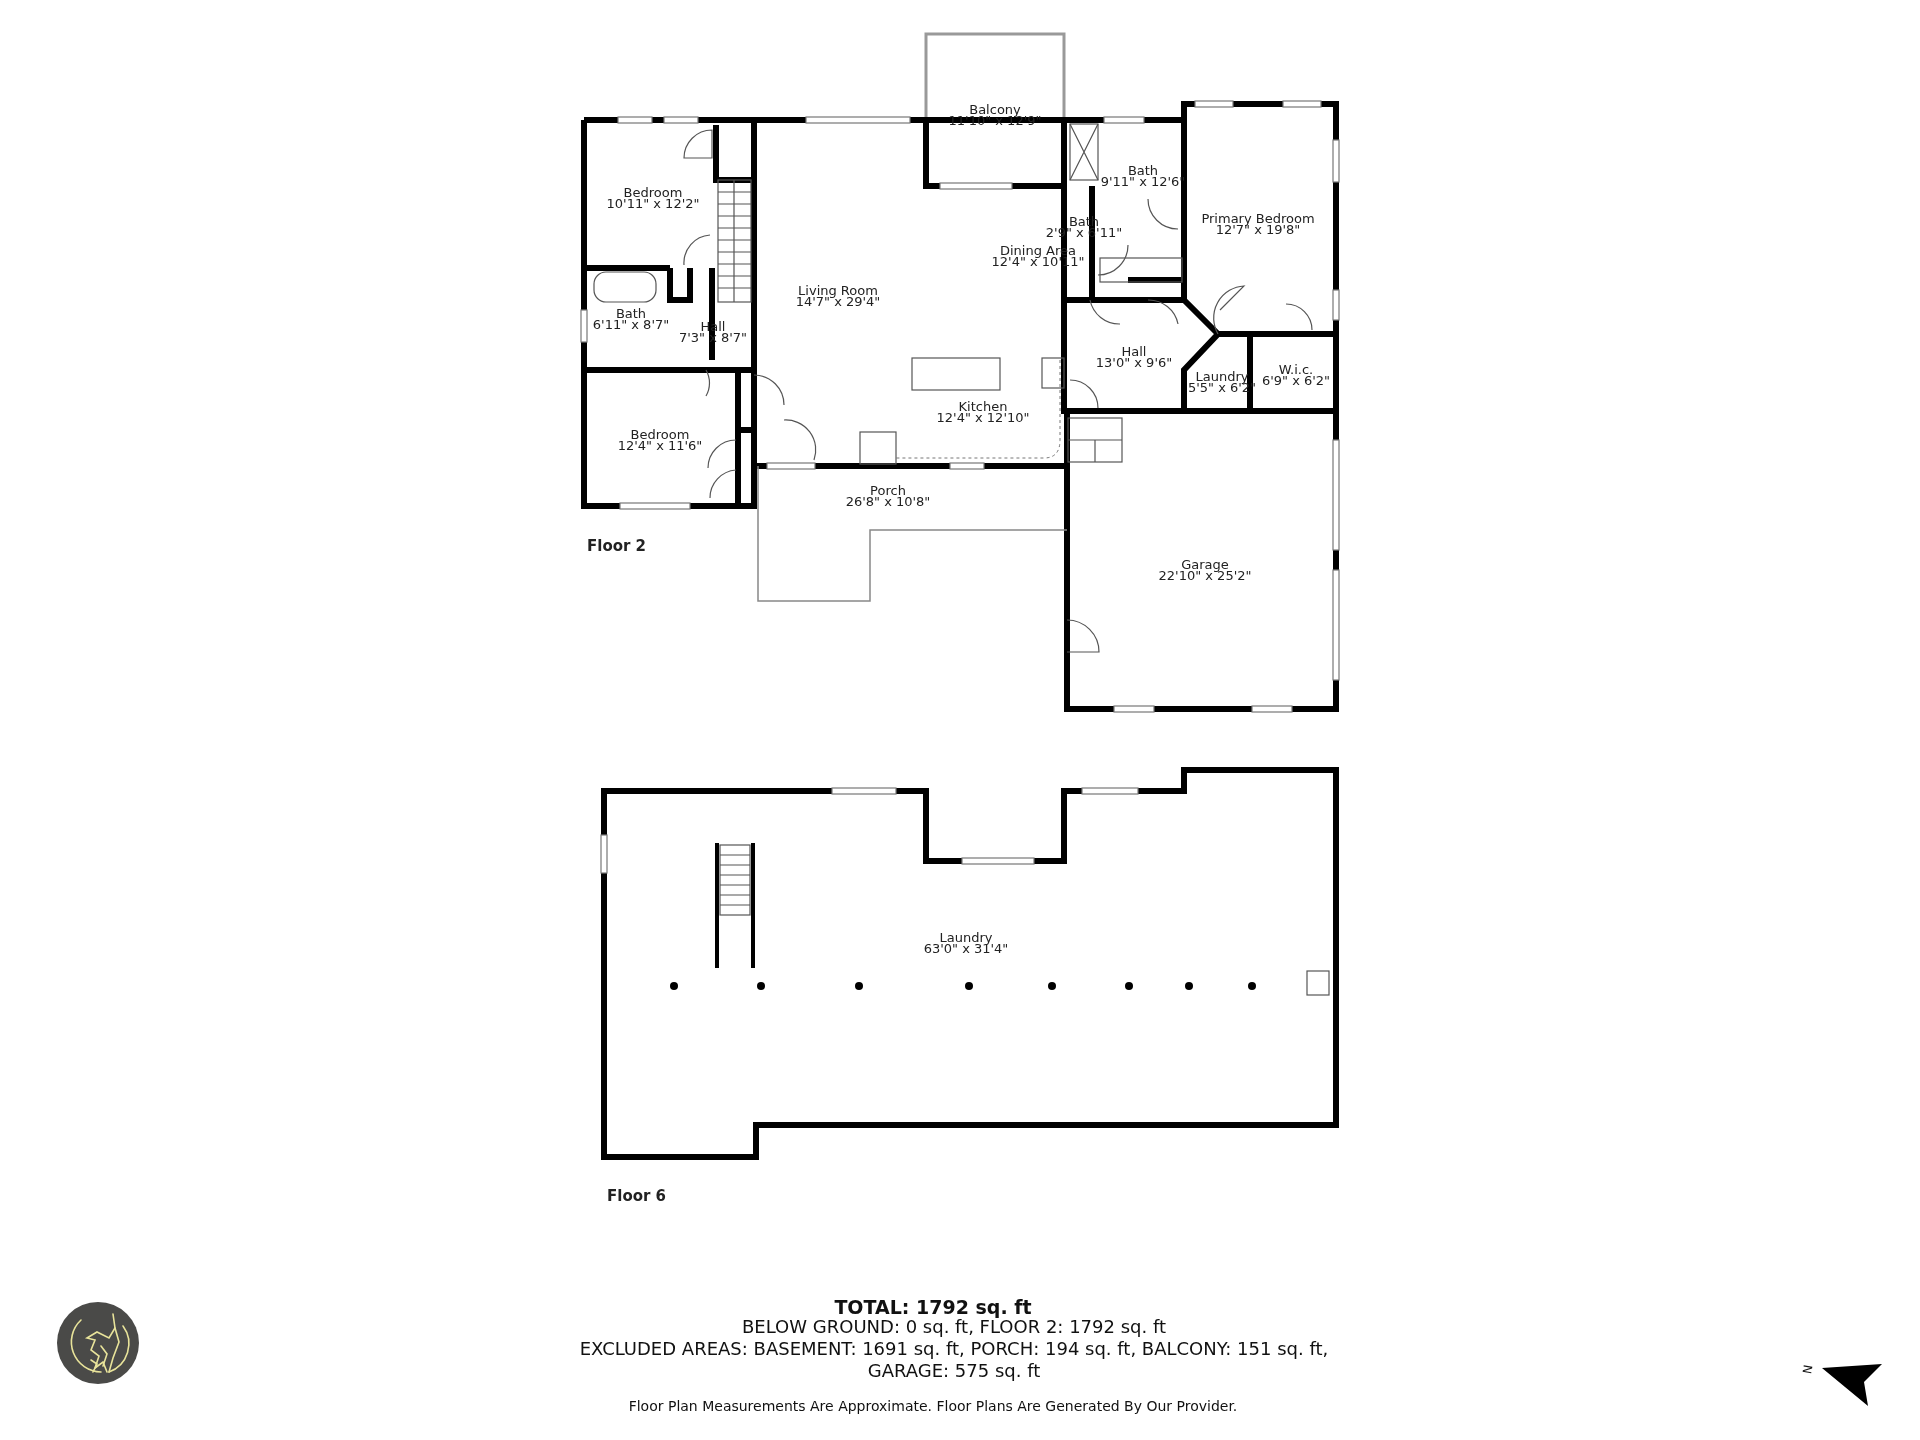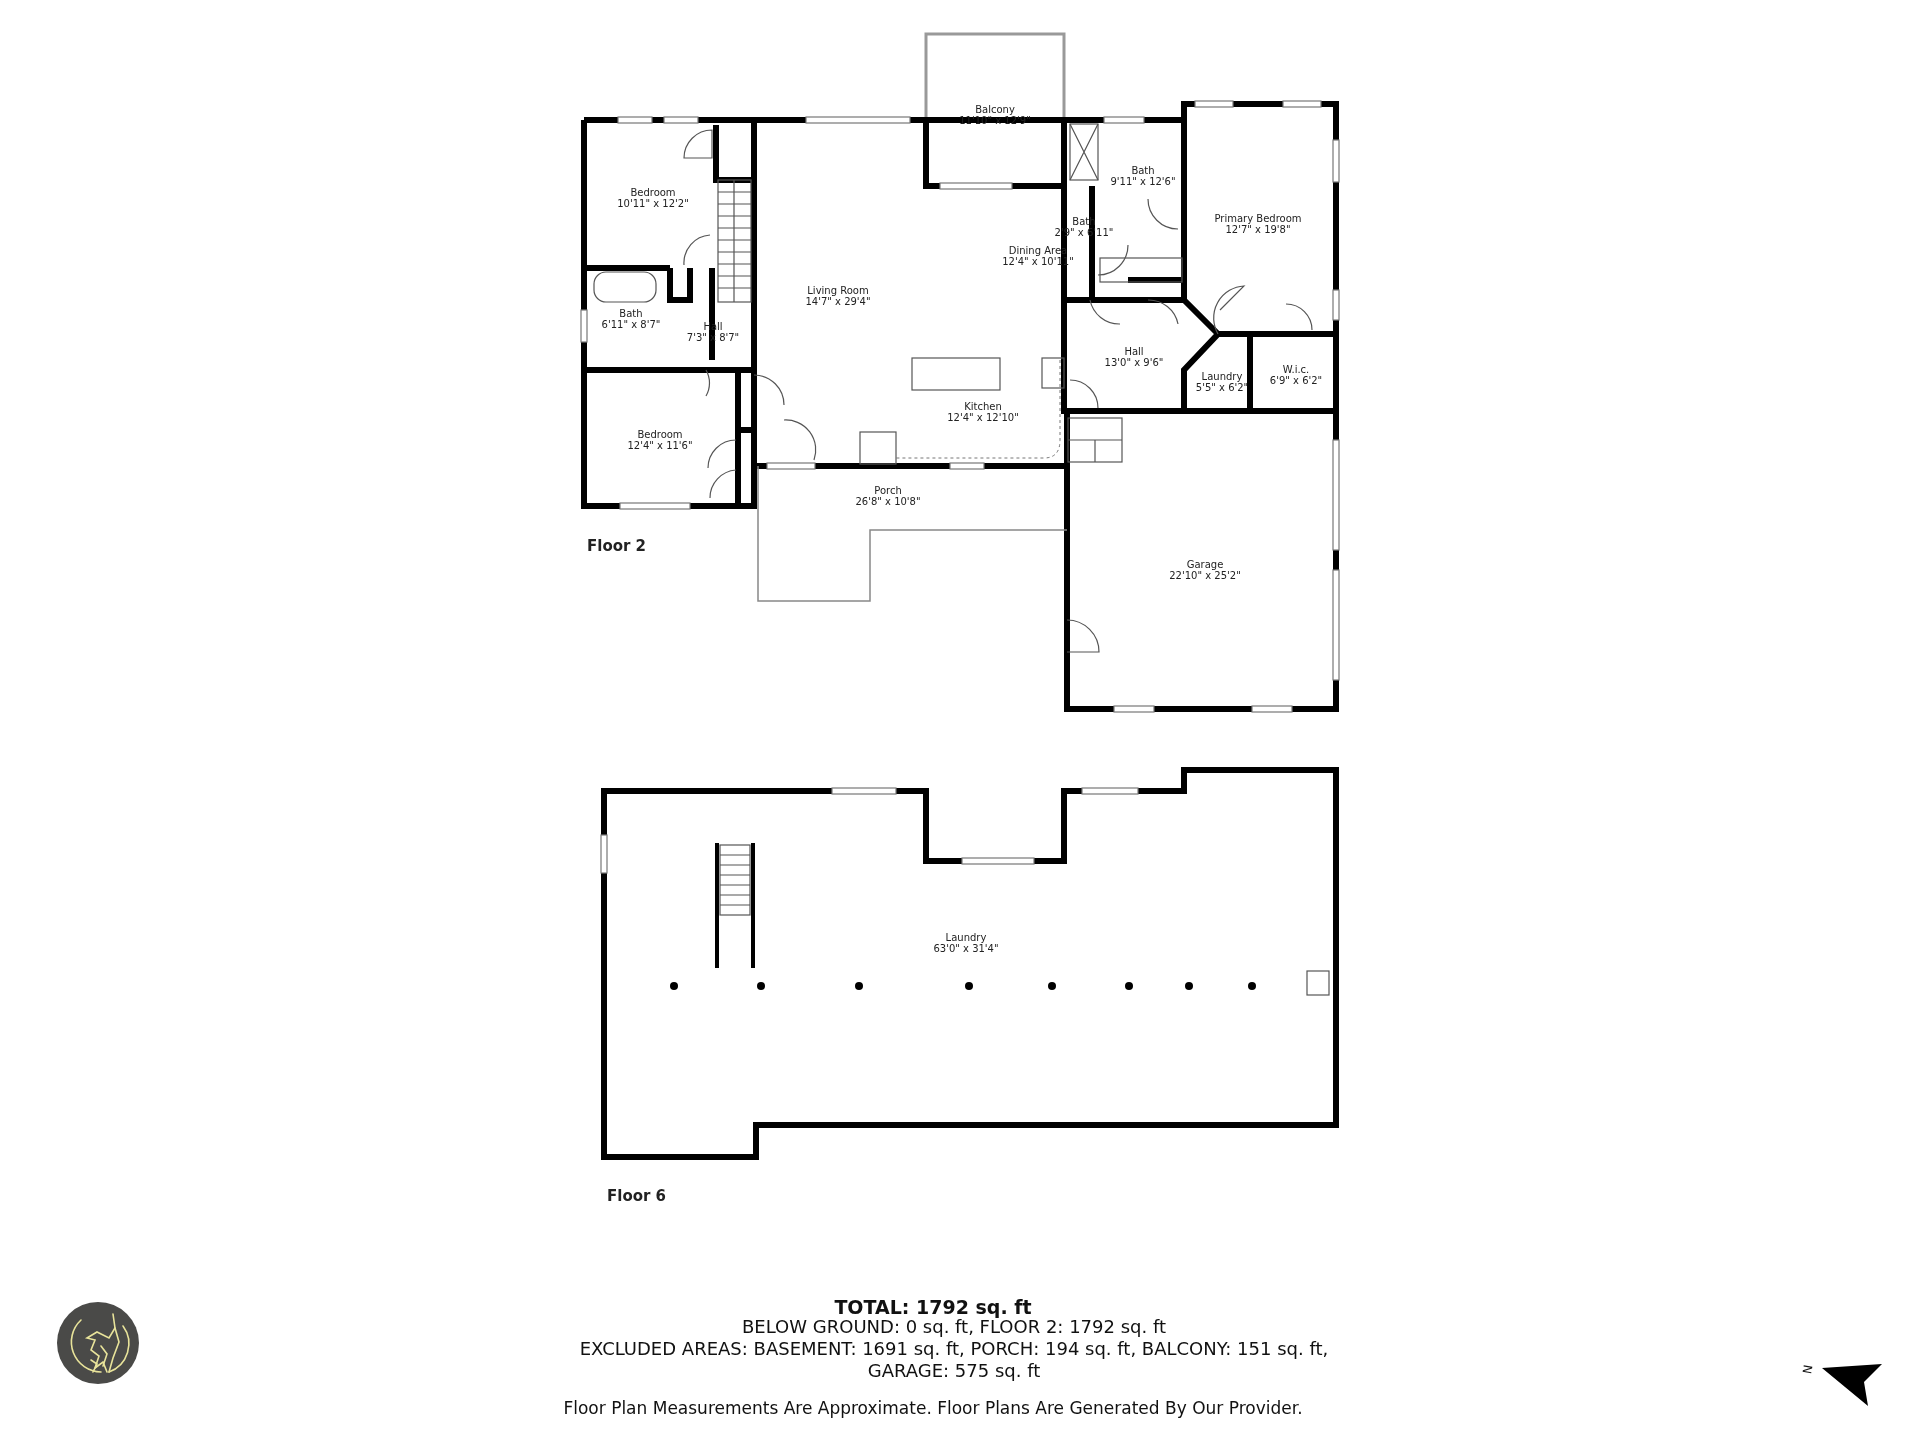--- a/index.html
+++ b/index.html
@@ -5,26 +5,26 @@
   html, body { margin:0; padding:0; background:#ffffff; }
   body { width:1920px; height:1440px; position:relative; overflow:hidden; font-family:"DejaVu Sans", sans-serif; color:#111; }
   #plan { position:absolute; left:0; top:0; width:1920px; height:1440px; }
   .wall { fill:none; stroke:#000; stroke-width:6; stroke-linejoin:miter; }
   .wall-thin { fill:none; stroke:#000; stroke-width:2; }
   .line { fill:none; stroke:#555; stroke-width:1.2; }
   .win { fill:#fff; stroke:#777; stroke-width:1.2; }
   .door { fill:none; stroke:#555; stroke-width:1.2; }
   .dash { fill:none; stroke:#777; stroke-width:1; stroke-dasharray:3 3; }
   .col { fill:#000; }
-  .lbl { position:absolute; text-align:center; font-size:10px; line-height:11px; white-space:nowrap; transform:translateX(-50%); color:#222; }
+  .lbl { position:absolute; text-align:center; font-size:13px; line-height:11px; white-space:nowrap; transform:translateX(-50%); color:#222; }
   .floor-lbl { position:absolute; font-size:15px; color:#222; font-weight:bold; }
   .footer { position:absolute; left:0; width:1866px; text-align:center; color:#111; font-family:"DejaVu Sans", sans-serif; }
   .f-total { top:1296px; font-size:19px; font-weight:bold; }
   .f-line { font-size:18px;padding-left:21px; }
-  .f-note { top:1398px; font-size:17px;text-align:center; }
+  .f-note { top:1398px; font-size:14px;text-align:center; }
   .logo { position:absolute; left:57px; top:1302px; width:82px; height:82px; border-radius:50%; background:#4a4a48; }
   .compass { position:absolute; left:1800px; top:1360px; width:90px; height:50px; }
 </style>
 </head>
 <body>
 
 <svg id="plan" viewBox="0 0 1920 1440" xmlns="http://www.w3.org/2000/svg">
 
   <g>
 

